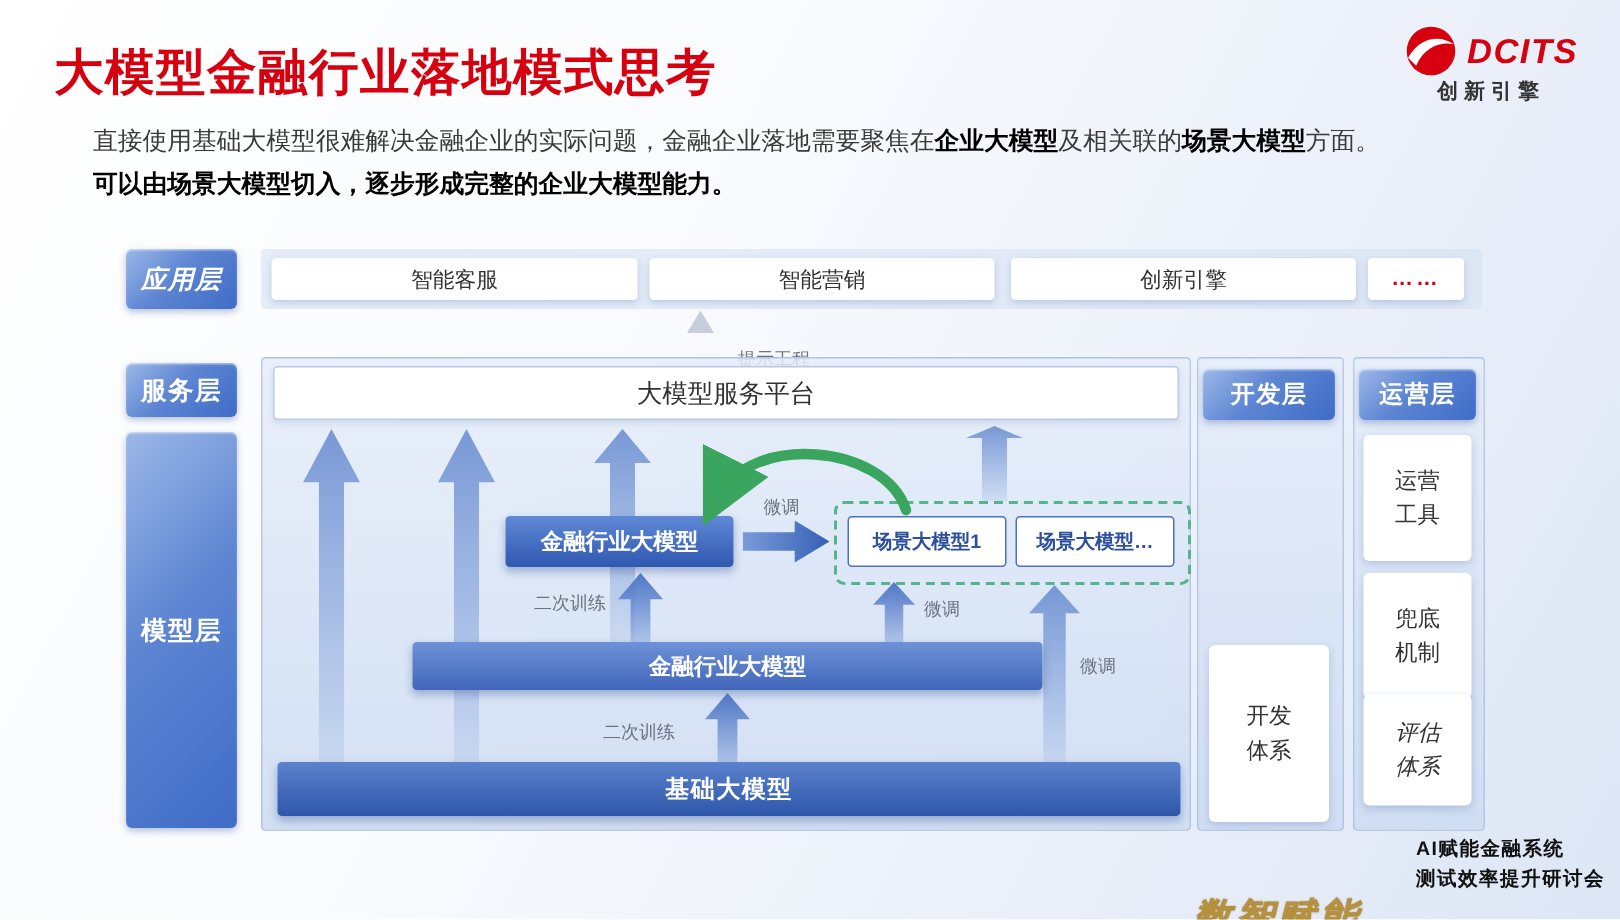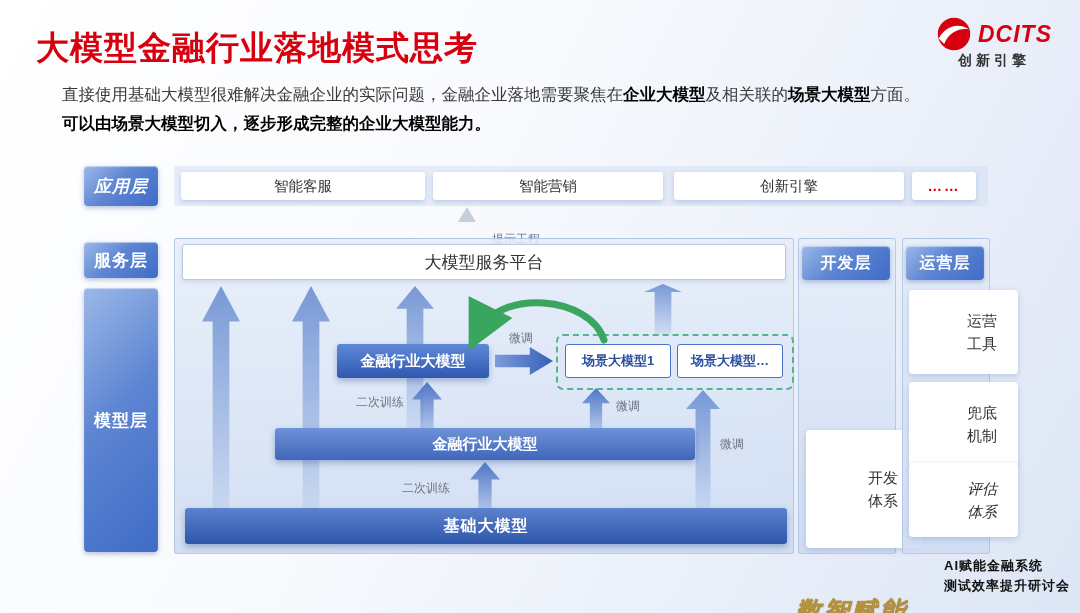--- a/index.html
+++ b/index.html
@@ -47,21 +47,21 @@
     background:linear-gradient(to top,rgba(150,178,226,.22),rgba(96,134,206,.82));}
   .arrow-up-sm{clip-path:polygon(50% 0,100% 38%,72% 38%,72% 100%,28% 100%,28% 38%,0 38%);
     background:linear-gradient(to top,rgba(130,162,218,.5),rgba(72,112,196,.95));}
   .arrow-right{clip-path:polygon(0 28%,60% 28%,60% 0,100% 50%,60% 100%,60% 72%,0 72%);
     background:linear-gradient(to right,#7b9cda,#3560b6);}
   .hint-tri{width:0;height:0;border-left:9px solid transparent;border-right:9px solid transparent;
     border-bottom:15px solid #c7cedb;}
   .flabel{font-size:12px;color:#6b7280;}
   
   .vbox{background:#fff;border-radius:4px;display:flex;align-items:center;justify-content:center;
-    box-shadow:0 2px 6px rgba(90,120,175,.3);padding-left:37px;}
+    box-shadow:0 2px 6px rgba(90,120,175,.3);}
   .vbox span{display:block;width:34px;word-break:break-all;text-align:center;font-size:15px;
     line-height:1.55;color:#333;font-weight:500;}
   
   .slogan{font-size:25px;font-weight:900;font-style:italic;color:#b8923a;letter-spacing:3px;
     text-shadow:0 1px 1px rgba(120,85,20,.45), 0 0 1px #8a6b20;margin-top:48px;}
   .event{font-size:13px;font-weight:800;color:#111;letter-spacing:1px;}
 </style>
 </head>
 <body>
 

